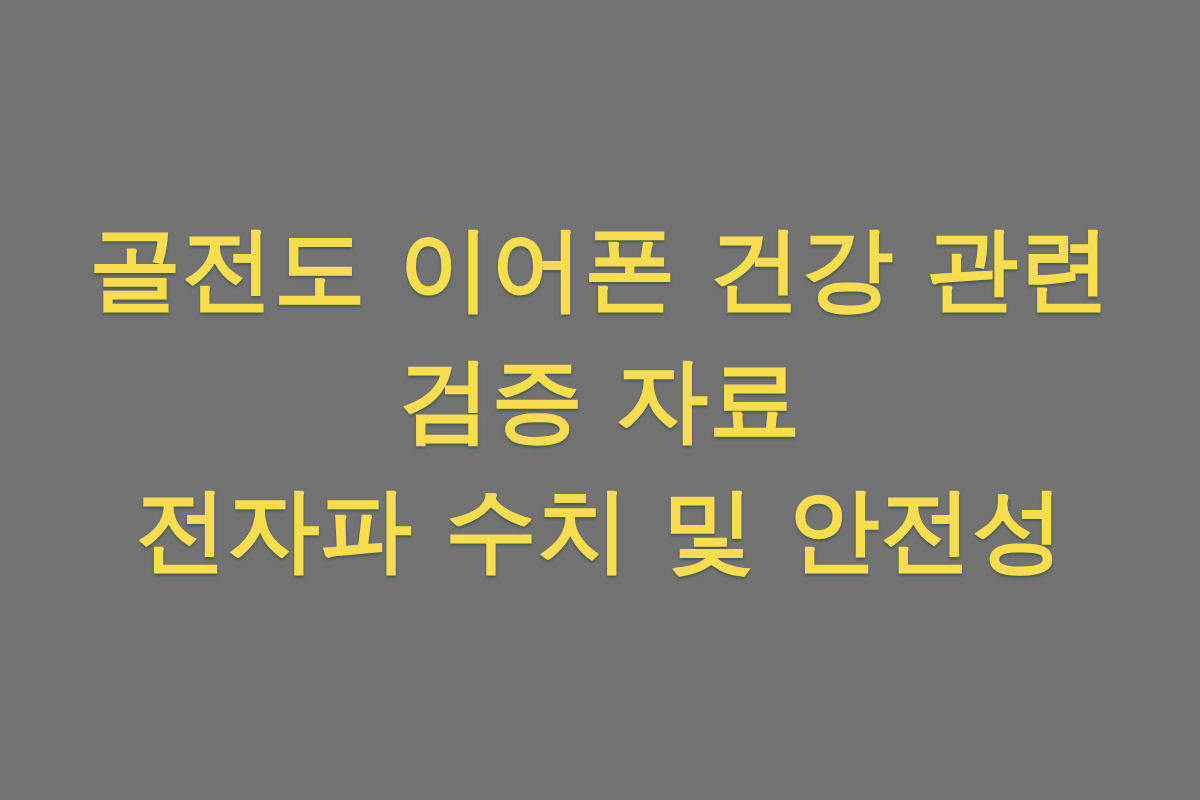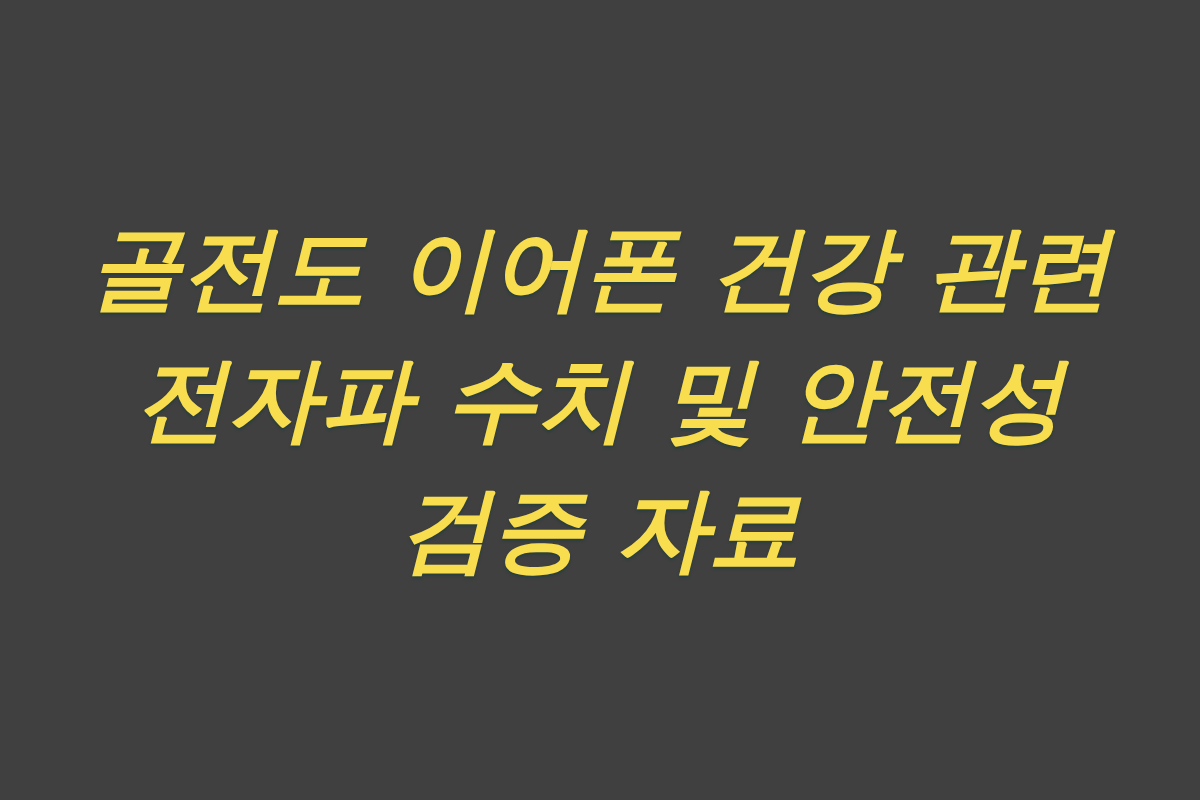--- a/index.html
+++ b/index.html
@@ -48,21 +48,21 @@
     white-space: nowrap;
   }
 
   .headline-line {
     display: block;
   }
 </style>
 </head>
 <body>
 
-<div class="banner" style="background: #404040; font-style: italic;">
+<div class="banner" style="background: #737373;">
   <div class="banner-inner">
     <h1 class="headline" style="color: rgb(248, 221, 79);">
       <span class="headline-line">골전도 이어폰 건강 관련</span>
+      <span class="headline-line">검증 자료</span>
       <span class="headline-line">전자파 수치 및 안전성</span>
-      <span class="headline-line">검증 자료</span>
     </h1>
   </div>
 </div>
 
 </body></html>

